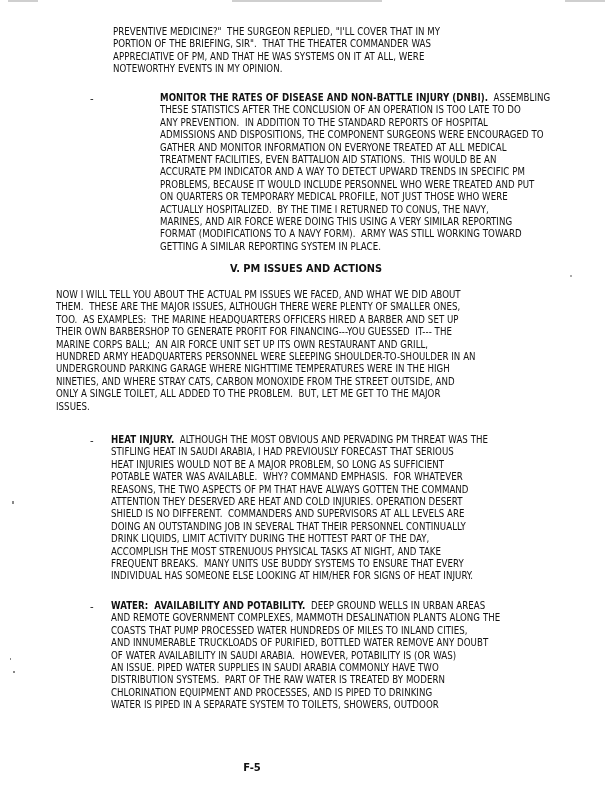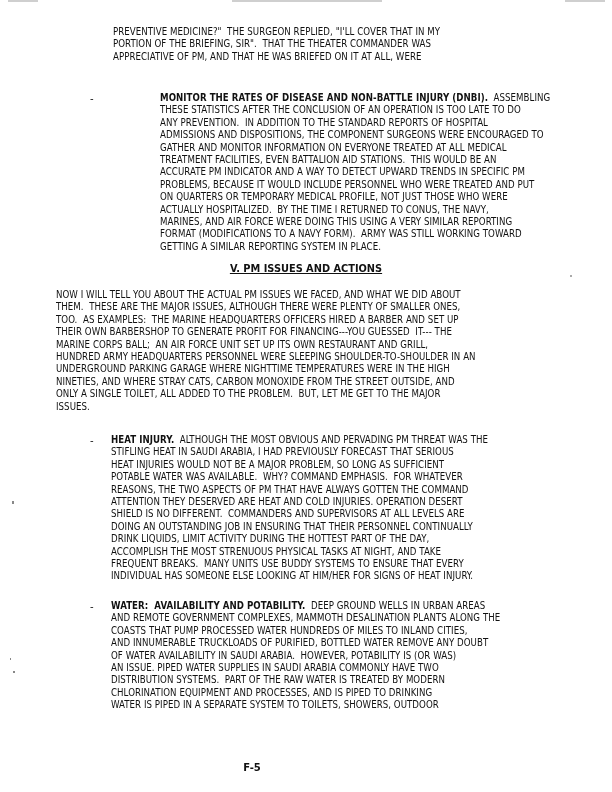--- a/index.html
+++ b/index.html
@@ -21,40 +21,40 @@
     white-space: pre;
     margin: 0;
   }
   .block { position: absolute; }
   .b { font-weight: bold; }
   .dash { position: absolute; font-size: 10px; font-family: "DejaVu Sans", sans-serif; }
   .heading {
     position: absolute; left: 0; width: 612px; text-align: center;
     font-family: "DejaVu Sans", sans-serif; font-weight: bold;
     font-size: 9.8px;
-    text-decoration: underline;
   }
   .pagenum {
     position: absolute; left: 0; width: 504px; text-align: center; top: 762px;
     font-family: "DejaVu Sans", sans-serif; font-weight: bold; font-size: 10px;
   }
   .mark { position: absolute; background: #888; }
 </style>
 </head>
 <body>
 
 <div class="page">
   <div class="topline" style="left:8px;width:30px;"></div>
   <div class="topline" style="left:232px;width:150px;"></div>
   <div class="topline" style="left:565px;width:40px;"></div>
 
   <div class="block" style="left:113px;top:26px;">
     <div class="txt">PREVENTIVE MEDICINE?"  THE SURGEON REPLIED, "I'LL COVER THAT IN MY</div>
     <div class="txt">PORTION OF THE BRIEFING, SIR".  THAT THE THEATER COMMANDER WAS</div>
-    <div class="txt">APPRECIATIVE OF PM, AND THAT HE WAS BRIEFED ON IT AT ALL, WERE</div>
+    <div class="txt">APPRECIATIVE OF PM, AND THAT HE WAS SYSTEMS ON IT AT ALL, WERE</div>
+    <div class="txt">NOTEWORTHY EVENTS IN MY OPINION.</div>
   </div>
 
   <span class="dash" style="left:90px;top:93px;">-</span>
   <div class="block" style="left:113px;top:92px;margin-left:47px;">
     <div class="txt"><span class="b">MONITOR THE RATES OF DISEASE AND NON-BATTLE INJURY (DNBI).</span><span>  ASSEMBLING</span></div>
     <div class="txt">THESE STATISTICS AFTER THE CONCLUSION OF AN OPERATION IS TOO LATE TO DO</div>
     <div class="txt">ANY PREVENTION.  IN ADDITION TO THE STANDARD REPORTS OF HOSPITAL</div>
     <div class="txt">ADMISSIONS AND DISPOSITIONS, THE COMPONENT SURGEONS WERE ENCOURAGED TO</div>
     <div class="txt">GATHER AND MONITOR INFORMATION ON EVERYONE TREATED AT ALL MEDICAL</div>
     <div class="txt">TREATMENT FACILITIES, EVEN BATTALION AID STATIONS.  THIS WOULD BE AN</div>
@@ -84,21 +84,21 @@
 
   <span class="dash" style="left:90px;top:435px;">-</span>
   <div class="block" style="left:111px;top:434px;">
     <div class="txt"><span class="b">HEAT INJURY.</span><span>  ALTHOUGH THE MOST OBVIOUS AND PERVADING PM THREAT WAS THE</span></div>
     <div class="txt">STIFLING HEAT IN SAUDI ARABIA, I HAD PREVIOUSLY FORECAST THAT SERIOUS</div>
     <div class="txt">HEAT INJURIES WOULD NOT BE A MAJOR PROBLEM, SO LONG AS SUFFICIENT</div>
     <div class="txt">POTABLE WATER WAS AVAILABLE.  WHY? COMMAND EMPHASIS.  FOR WHATEVER</div>
     <div class="txt">REASONS, THE TWO ASPECTS OF PM THAT HAVE ALWAYS GOTTEN THE COMMAND</div>
     <div class="txt">ATTENTION THEY DESERVED ARE HEAT AND COLD INJURIES. OPERATION DESERT</div>
     <div class="txt">SHIELD IS NO DIFFERENT.  COMMANDERS AND SUPERVISORS AT ALL LEVELS ARE</div>
-    <div class="txt">DOING AN OUTSTANDING JOB IN ENSURING THAT THEIR PERSONNEL CONTINUALLY</div>
+    <div class="txt">DOING AN OUTSTANDING JOB IN SEVERAL THAT THEIR PERSONNEL CONTINUALLY</div>
     <div class="txt">DRINK LIQUIDS, LIMIT ACTIVITY DURING THE HOTTEST PART OF THE DAY,</div>
     <div class="txt">ACCOMPLISH THE MOST STRENUOUS PHYSICAL TASKS AT NIGHT, AND TAKE</div>
     <div class="txt">FREQUENT BREAKS.  MANY UNITS USE BUDDY SYSTEMS TO ENSURE THAT EVERY</div>
     <div class="txt">INDIVIDUAL HAS SOMEONE ELSE LOOKING AT HIM/HER FOR SIGNS OF HEAT INJURY.</div>
   </div>
 
   <span class="dash" style="left:90px;top:601px;">-</span>
   <div class="block" style="left:111px;top:600px;">
     <div class="txt"><span class="b">WATER:  AVAILABILITY AND POTABILITY.</span><span>  DEEP GROUND WELLS IN URBAN AREAS</span></div>
     <div class="txt">AND REMOTE GOVERNMENT COMPLEXES, MAMMOTH DESALINATION PLANTS ALONG THE</div>

